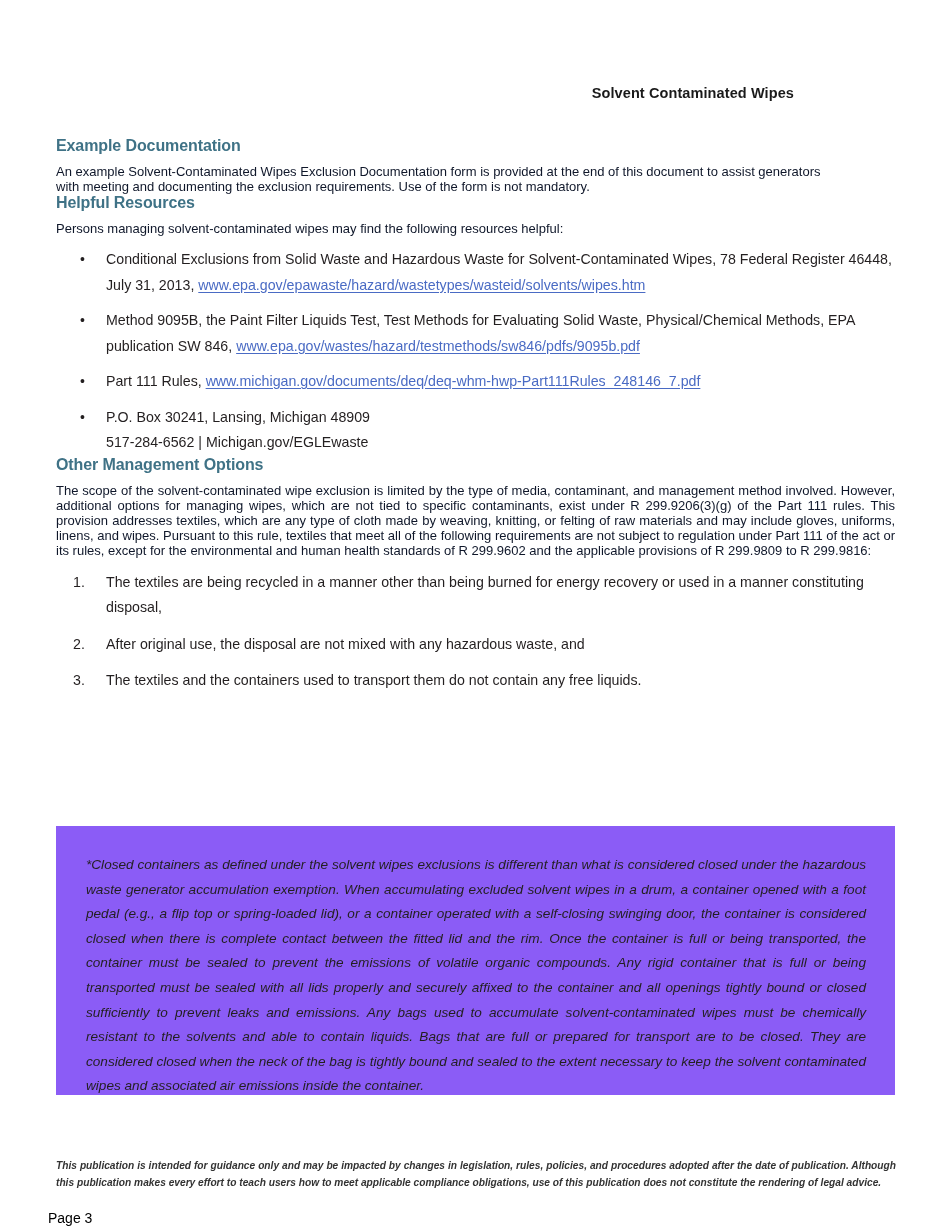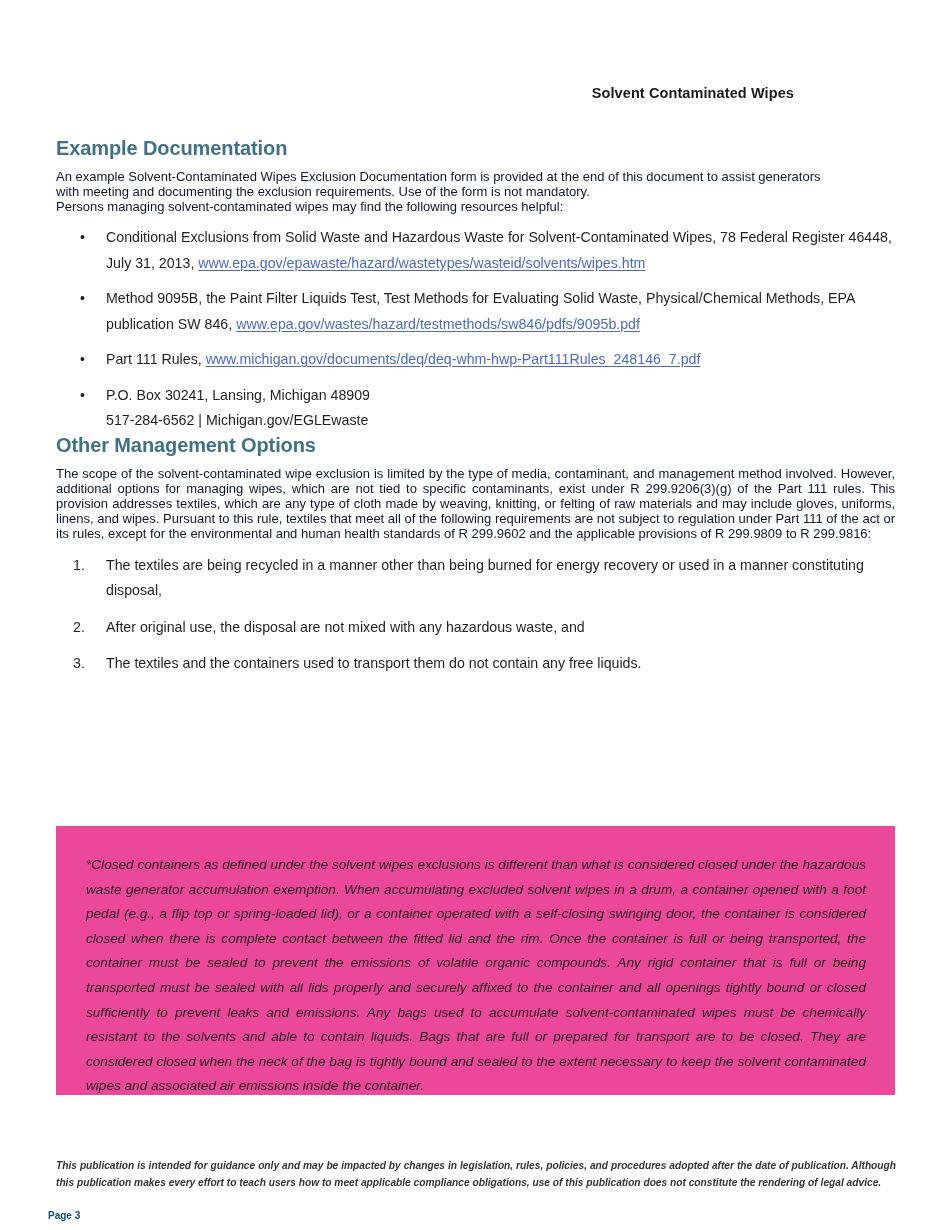--- a/index.html
+++ b/index.html
@@ -36,21 +36,21 @@
 
   
   .content {
     position: absolute;
     top: 104px;
     left: 56px;
     width: 839px;
   }
 
   h2.section-heading {
-    font-size: 20px;
+    font-size: 16px;
     font-weight: bold;
     color: #3f7286;
     margin: 0 0 9px 0;
     letter-spacing: -0.1px;
   }
   .sec-spacer-top { margin-top: 26px; }
 
   p.body-text {
     font-size: 13px;
     line-height: 15px;
@@ -113,21 +113,21 @@
     line-height: 25.5px;
   }
 
   
   .callout {
     position: absolute;
     left: 56px;
     top: 793px;
     width: 839px;
     height: 269px;
-    background: #ec4899;
+    background: #8b5cf6;
     box-sizing: border-box;
   }
   .callout p {
     position: absolute;
     left: 30px;
     top: 27px;
     width: 780px;
     margin: 0;
     font-size: 13.6px;
     line-height: 24.6px;
@@ -147,37 +147,37 @@
     line-height: 17px;
     font-style: italic;
     text-align: justify;
     color: #333333;
     font-weight: bold;
   }
   .page-number {
     position: absolute;
     left: 48px;
     top: 1177px;
-    font-size: 10px;
-    color: #0c4a6e;
-    font-weight: bold;
+    font-size: 14px;
+    color: #000000;
   }
 </style>
 </head>
 <body>
 
 <div class="page">
 
   <div class="running-header">Solvent Contaminated Wipes</div>
 
   <div class="content">
 
     <h2 class="section-heading">Example Documentation</h2>
     <p class="body-text lead">An example Solvent-Contaminated Wipes Exclusion Documentation form is provided at the end of this document to assist generators with meeting and documenting the exclusion requirements. Use of the form is not mandatory.</p>
 
+    <h2 class="section-heading sec-spacer-top">Helpful Resources</h2>
     <p class="body-text">Persons managing solvent-contaminated wipes may find the following resources helpful:</p>
 
     <ul class="res-list">
       <li>
         <span class="bullet-glyph">•</span>
         <span>Conditional Exclusions from Solid Waste and Hazardous Waste for Solvent-Contaminated Wipes, 78 Federal Register 46448, July 31, 2013, </span><a class="doc-link" href="#">www.epa.gov/epawaste/hazard/wastetypes/wasteid/solvents/wipes.htm</a>
       </li>
       <li>
         <span class="bullet-glyph">•</span>
         <span>Method 9095B, the Paint Filter Liquids Test, Test Methods for Evaluating Solid Waste, Physical/Chemical Methods, EPA publication SW 846, </span><a class="doc-link" href="#">www.epa.gov/wastes/hazard/testmethods/sw846/pdfs/9095b.pdf</a>

